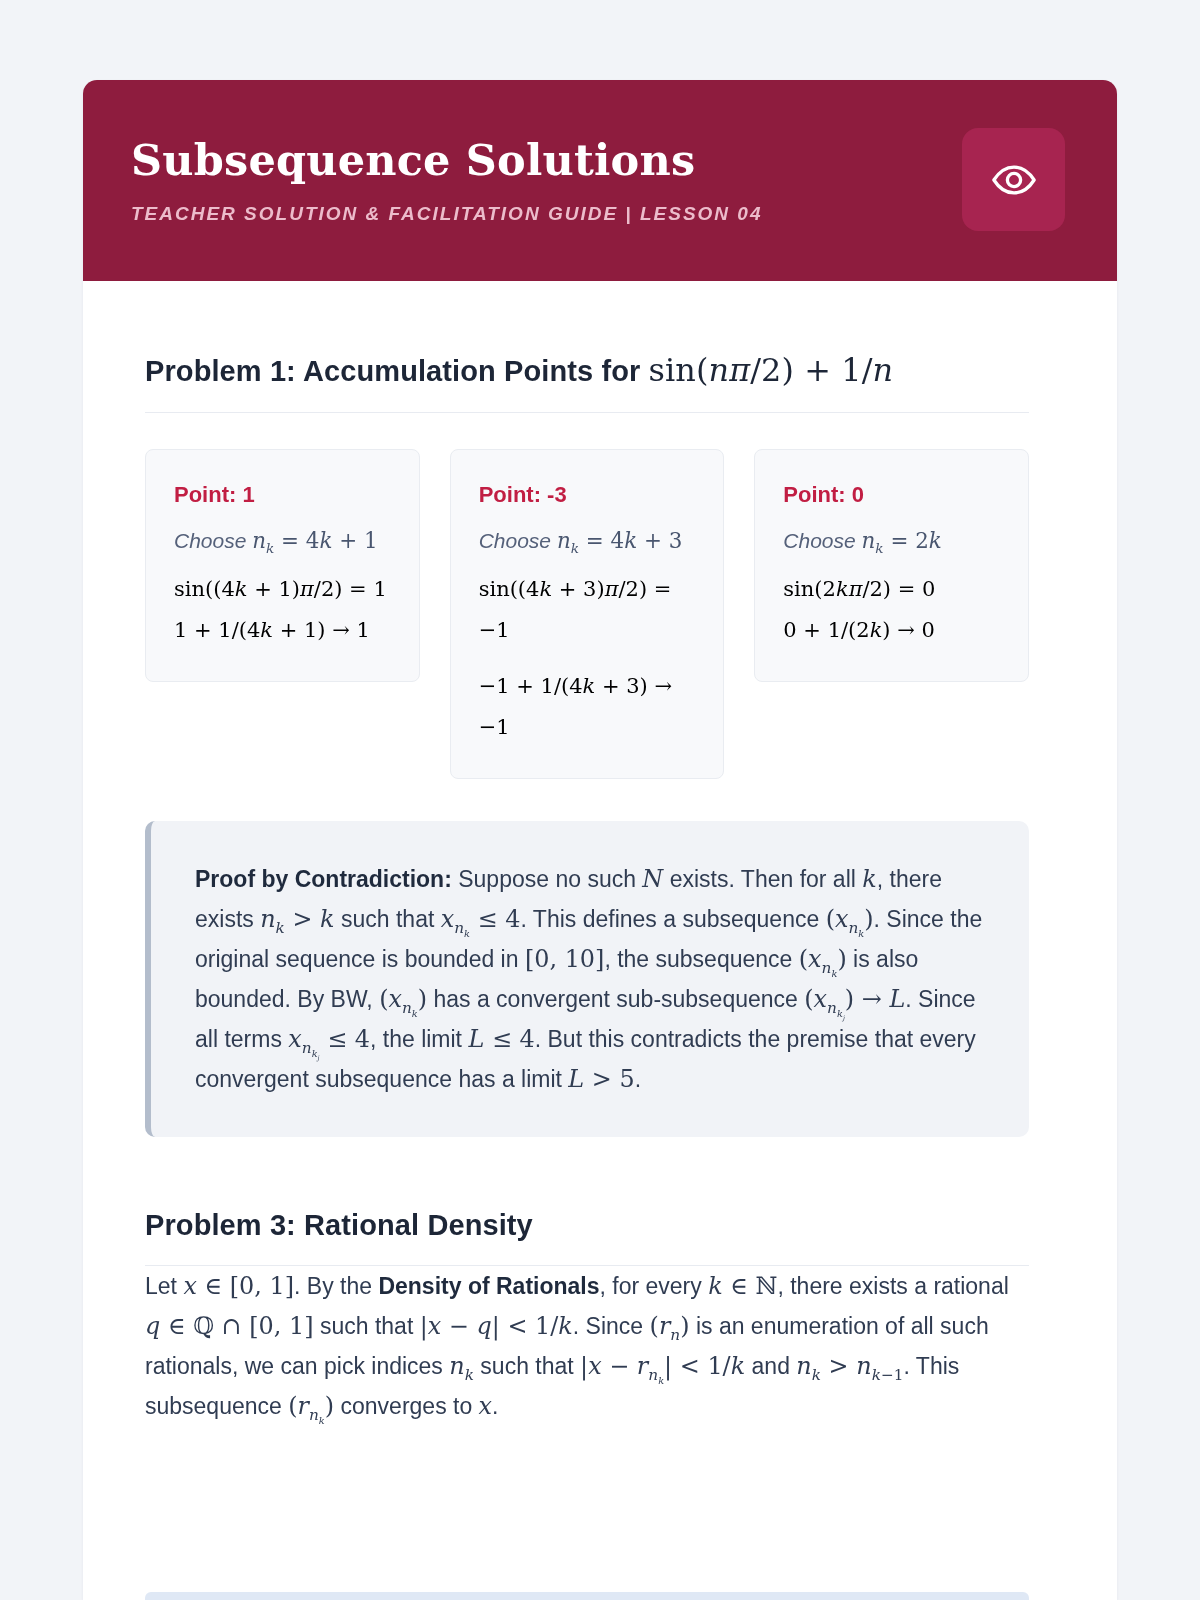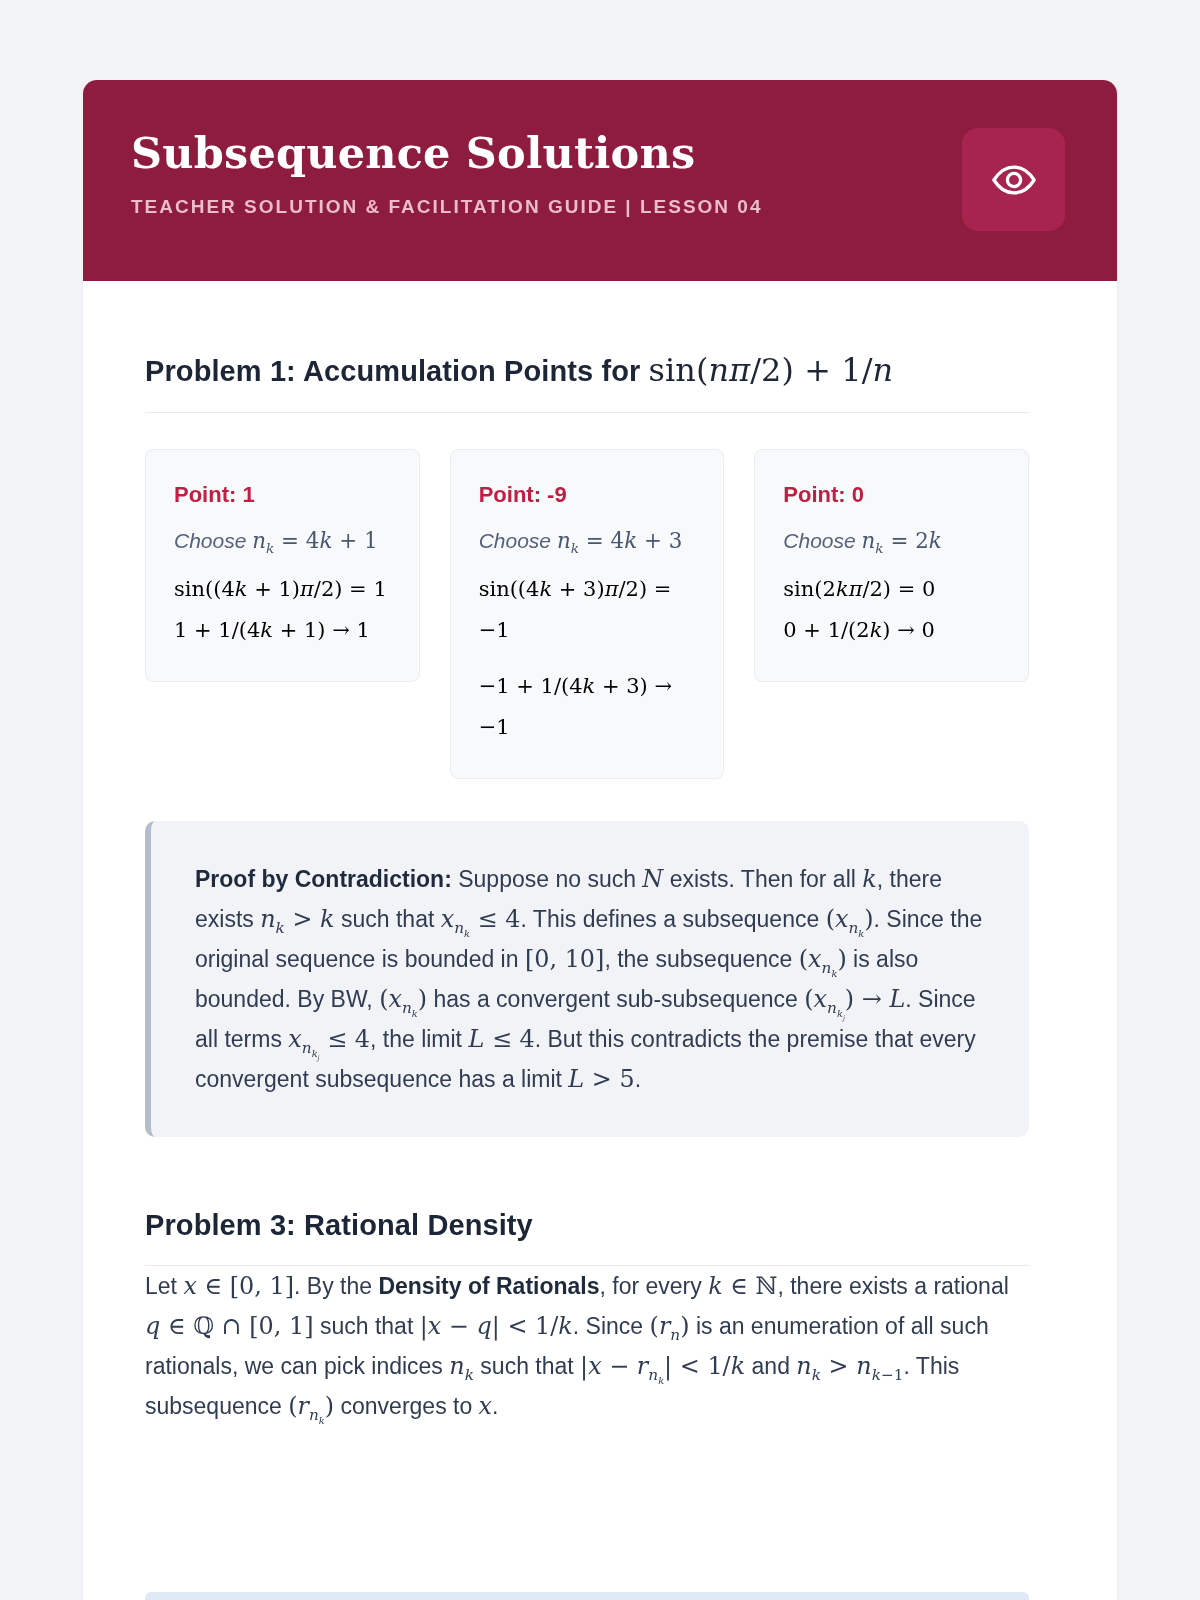--- a/index.html
+++ b/index.html
@@ -17,36 +17,38 @@
     box-shadow: 0 1px 3px rgba(30,40,60,0.06);
     display: flex;
     flex-direction: column;
   }
   
   .doc-header {
     background: #8e1c3e;
     border-radius: 14px 14px 0 0;
     padding: 48px 52px 50px 48px;
     display: flex;
+    align-items: center;
     justify-content: space-between;
     gap: 33px;
   }
   .doc-header h1 {
     font-family: "DejaVu Serif", serif;
     font-weight: 700;
     font-size: 43px;
     color: #ffffff;
     letter-spacing: 0.2px;
   }
   .doc-subtitle {
     margin-top: 18px;
     font-size: 19px;
     font-weight: 700;
     letter-spacing: 2px;
     color: #ecbccb;
+    font-style: italic;
   }
   .eye-btn {
     width: 103px;
     height: 103px;
     border: none;
     border-radius: 16px;
     background: #a72450;
     display: flex;
     align-items: center;
     justify-content: center;
@@ -167,21 +169,21 @@
 
     <div class="cards-row">
 
       <section class="point-card">
         <div class="point-label">Point: 1</div>
         <div class="choose-line">Choose <span class="m"><i>n</i><sub><i>k</i></sub> = 4<i>k</i> + 1</span></div>
         <div class="math-block">sin((4<i>k</i> + 1)<i>π</i>/2) = 1<br>1 + 1/(4<i>k</i> + 1) → 1</div>
       </section>
 
       <section class="point-card">
-        <div class="point-label">Point: -9</div>
+        <div class="point-label">Point: -3</div>
         <div class="choose-line">Choose <span class="m"><i>n</i><sub><i>k</i></sub> = 4<i>k</i> + 3</span></div>
         <div class="math-block">sin((4<i>k</i> + 3)<i>π</i>/2) = −1<span class="eq-gap"></span>−1 + 1/(4<i>k</i> + 3) → −1</div>
       </section>
 
       <section class="point-card">
         <div class="point-label">Point: 0</div>
         <div class="choose-line">Choose <span class="m"><i>n</i><sub><i>k</i></sub> = 2<i>k</i></span></div>
         <div class="math-block">sin(2<i>kπ</i>/2) = 0<br>0 + 1/(2<i>k</i>) → 0</div>
       </section>
 

